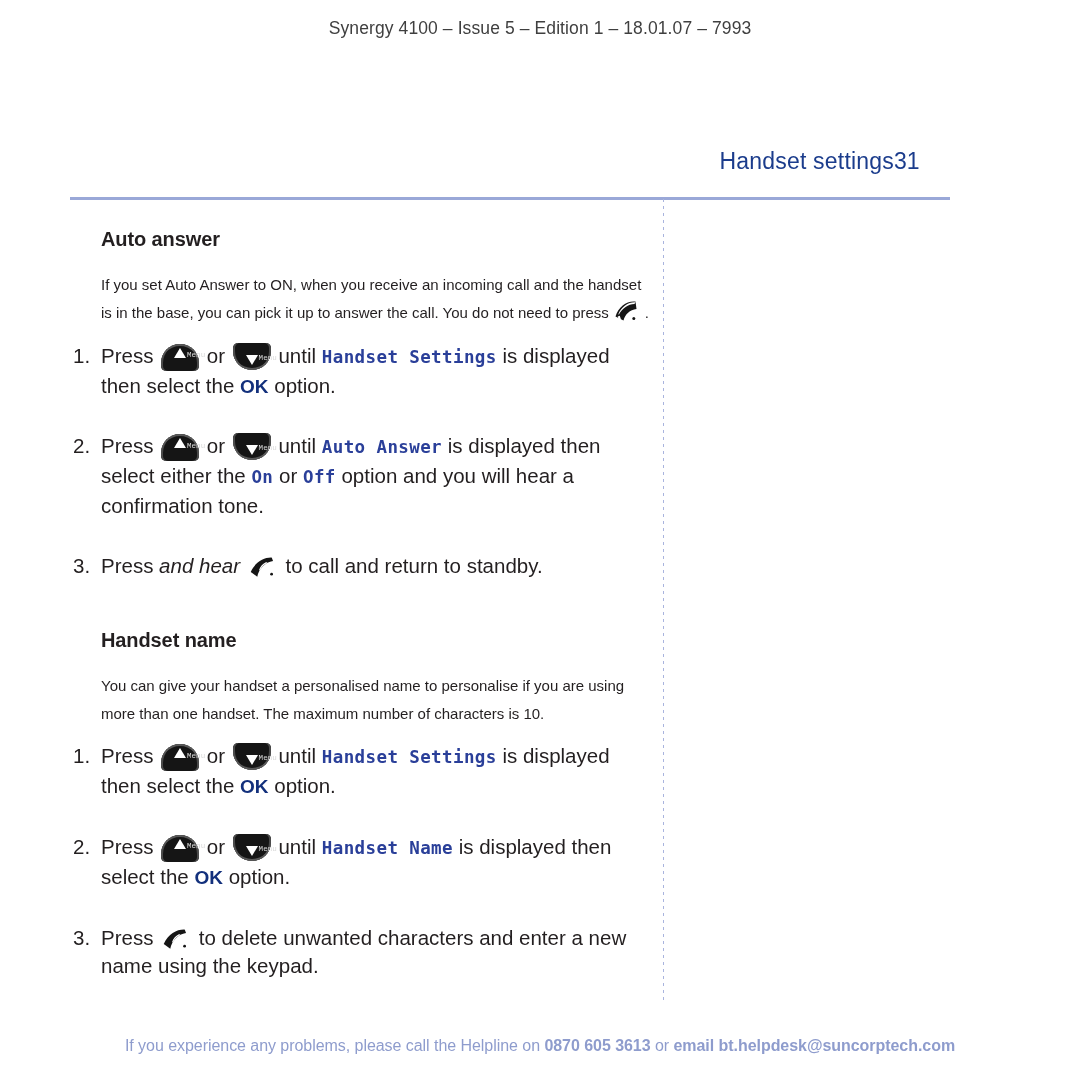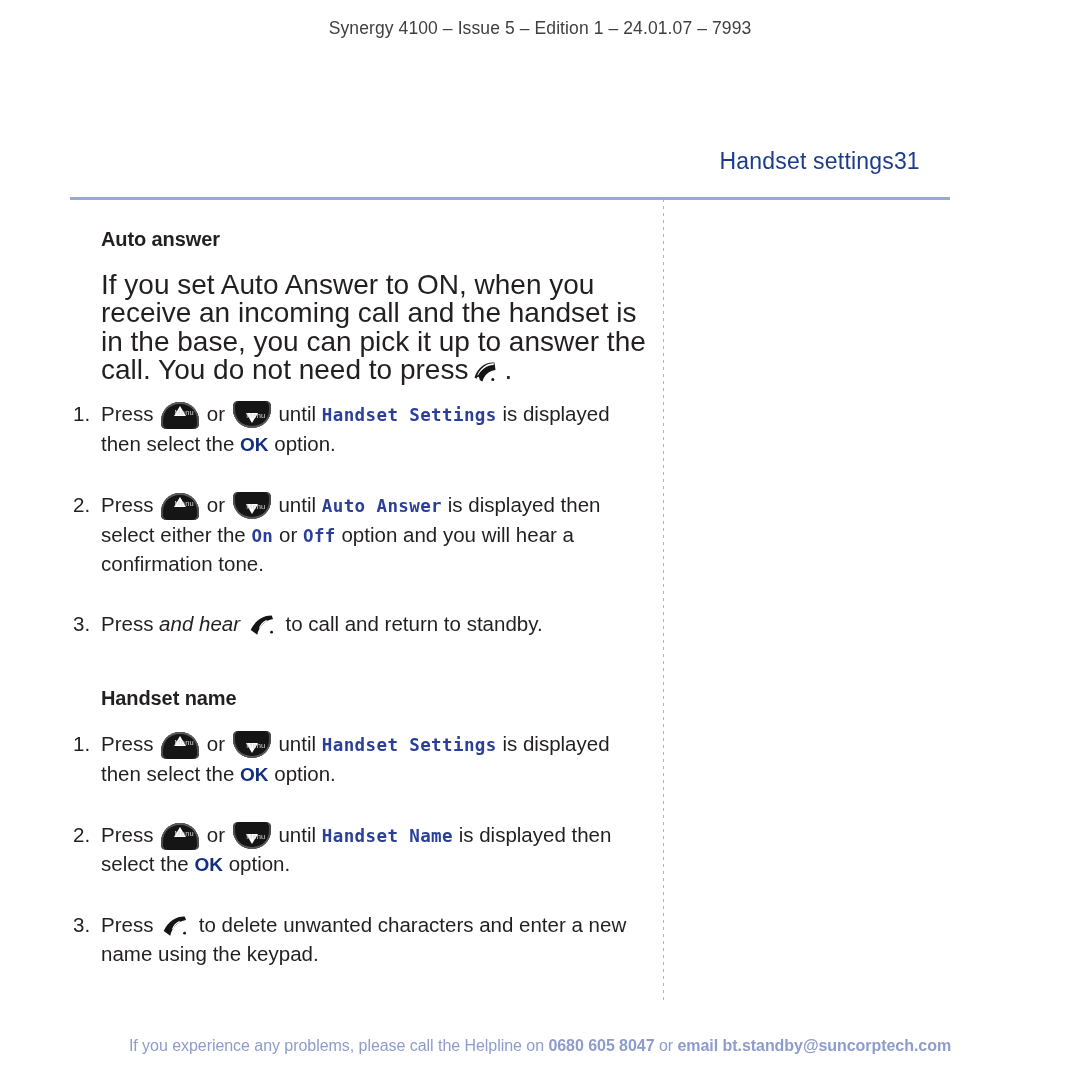--- a/index.html
+++ b/index.html
@@ -81,21 +81,21 @@
   h2.subhead {
     font-size: 20px;
     font-weight: bold;
     color: #231f20;
     margin: 0 0 20px 31px;
     letter-spacing: -0.1px;
   }
   h2.subhead.second { margin-top: 48px; }
 
   p.para {
-    font-size: 28px;
+    font-size: 15px;
     line-height: 28.4px;
     margin: 0 0 14px 31px;
     color: #231f20;
   }
 
   ol.steps {
     list-style: none;
     margin: 0;
     padding: 0;
   }
@@ -168,24 +168,24 @@
   .key-up .tri {
     top: 5px;
     border-bottom: 10px solid #ffffff;
   }
   .key-down .tri {
     top: 12px;
     border-top: 10px solid #ffffff;
   }
   .key .menu {
     position: absolute;
-    left: 4px;
+    left: 16px;
     width: 38px;
     text-align: center;
-    font-family: Liberation Sans, sans-serif;
+    font-family: Liberation Mono, monospace;
     font-size: 7.5px;
     color: #d8d8d8;
     letter-spacing: 0.1px;
   }
   .key-up .menu { bottom: 1px; }
   .key-down .menu { top: 1px; }
 
   
   .glyph {
     display: inline-block;
@@ -203,21 +203,21 @@
     text-align: center;
     font-size: 16px;
     color: #8e9ccd;
     letter-spacing: -0.05px;
   }
   .footer b { font-weight: bold; color: #8e9ccd; }
 </style>
 </head>
 <body>
 
-<div class="runhead">Synergy 4100 – Issue 5 – Edition 1 – 24.01.07 – 7993</div>
+<div class="runhead">Synergy 4100 – Issue 5 – Edition 1 – 18.01.07 – 7993</div>
 
 <div class="pagehead">
   <div class="sectitle">Handset settings</div>
   <div class="pagenum">31</div>
 </div>
 
 <div class="rule"></div>
 <div class="vdivider"></div>
 
 <div class="col">
@@ -273,20 +273,21 @@
             <path d="M20.5 1.5 C13 3 5.5 9.5 3.5 20.5 L11 23.5 C10.5 16 15 7.5 22.5 4.5 Z" fill="#151515" transform="rotate(14 13 12)"></path>
             <path d="M16.2 7.2 C13.2 9.6 11.4 13 11.1 16.5 L12.1 16.9 C12.8 13.3 14.6 10.1 17.4 7.9 Z" fill="#ffffff" transform="rotate(14 13 12)"></path>
             <circle cx="22.6" cy="20.2" r="1.4" fill="#151515"></circle>
           </svg></span>
       <span>to call and return to standby.</span>
     </li>
   </ol>
 
   <h2 class="subhead second">Handset name</h2>
 
+  <p class="para">You can give your handset a personalised name to personalise if you are using more than one handset. The maximum number of characters is 10.</p>
 
   <ol class="steps">
     <li>
       <span class="num">1.</span>
       <span>Press</span>
       <span class="key key-up"><span class="cap"></span><span class="tri"></span><span class="menu">Menu</span></span>
       <span>or</span>
       <span class="key key-down"><span class="cap"></span><span class="tri"></span><span class="menu">Menu</span></span>
       <span>until</span>
       <span class="lcd">Handset Settings</span>
@@ -318,13 +319,13 @@
       <span class="glyph"><svg width="28" height="26" viewBox="0 0 28 26">
             <path d="M20.5 1.5 C13 3 5.5 9.5 3.5 20.5 L11 23.5 C10.5 16 15 7.5 22.5 4.5 Z" fill="#151515" transform="rotate(14 13 12)"></path>
             <path d="M16.2 7.2 C13.2 9.6 11.4 13 11.1 16.5 L12.1 16.9 C12.8 13.3 14.6 10.1 17.4 7.9 Z" fill="#ffffff" transform="rotate(14 13 12)"></path>
             <circle cx="22.6" cy="20.2" r="1.4" fill="#151515"></circle>
           </svg></span>
       <span>to delete unwanted characters and enter a new name using the keypad.</span>
     </li>
   </ol>
 </div>
 
-<div class="footer"><span>If you experience any problems, please call the Helpline on</span> <b>0680 605 8047</b> <span>or</span> <b>email bt.standby@suncorptech.com</b></div>
+<div class="footer"><span>If you experience any problems, please call the Helpline on</span> <b>0870 605 3613</b> <span>or</span> <b>email bt.helpdesk@suncorptech.com</b></div>
 
 </body></html>

